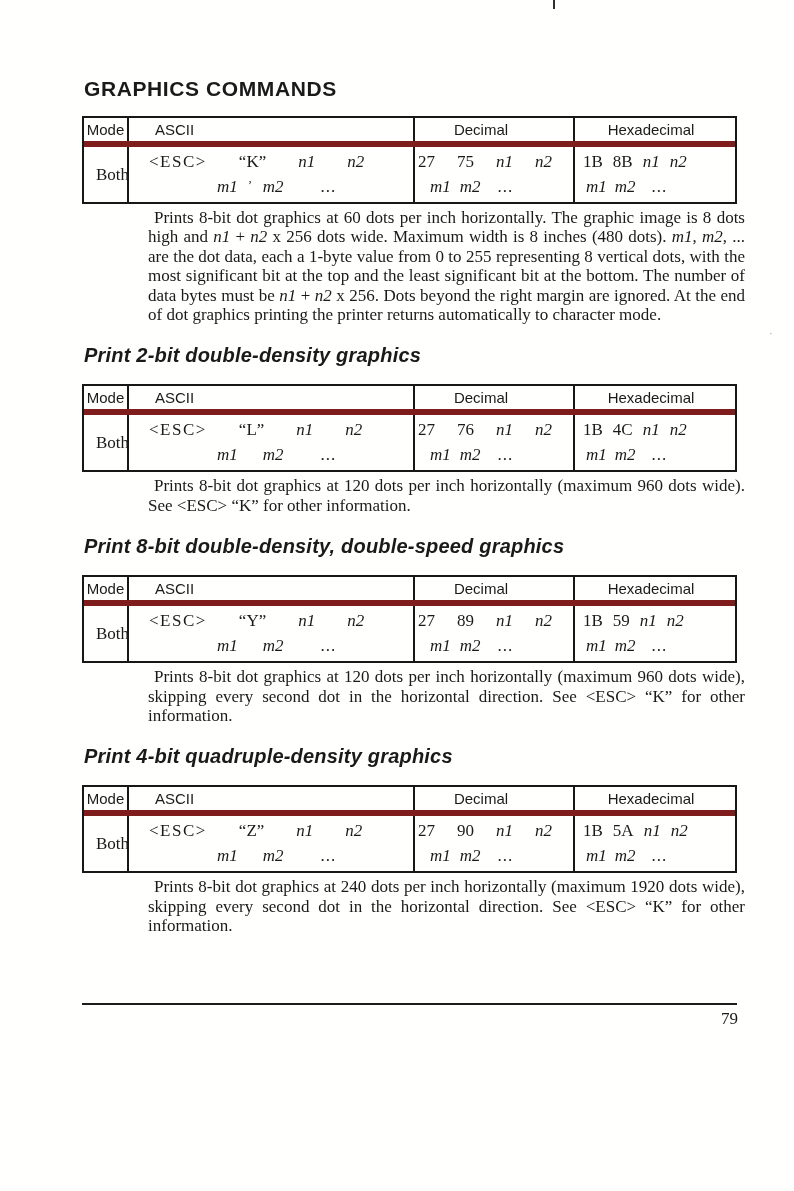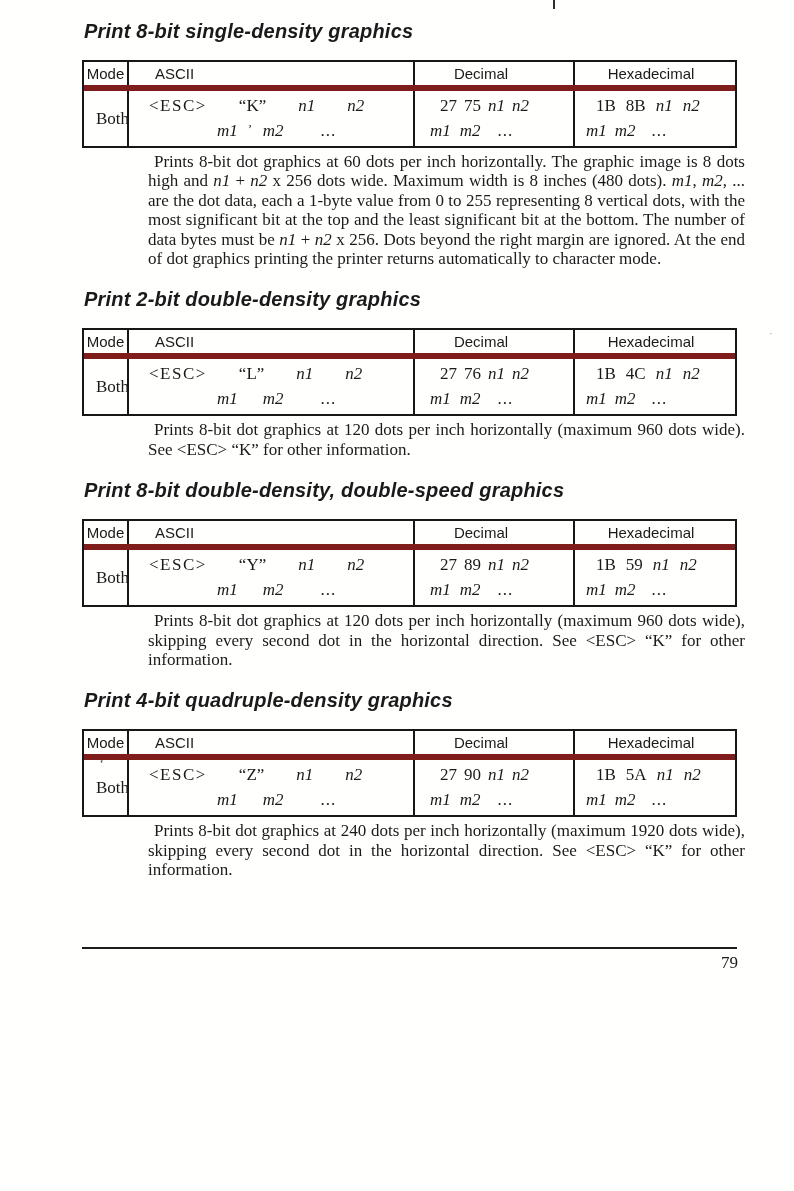--- a/index.html
+++ b/index.html
@@ -64,23 +64,23 @@
     display: flex; align-items: center;
     padding-left: 12px; font-size: 17px;
   }
   .t-body .c-ascii, .t-body .c-dec, .t-body .c-hex {
     display: flex; flex-direction: column; justify-content: space-evenly;
     font-size: 17px;
   }
   .code-line { display: flex; align-items: baseline; }
   .c-ascii .l1 { padding-left: 20px; column-gap: 32px; }
   .c-ascii .l2 { padding-left: 88px; column-gap: 25px; position: relative; }
-  .c-dec .l1 { padding-left: 25px;  column-gap: 7px; }
+  .c-dec .l1 { padding-left: 3px;  column-gap: 22px; }
   .c-dec .l2 { padding-left: 15px; column-gap: 9px; }
-  .c-hex .l1 { padding-left: 21px;  column-gap: 10px; }
+  .c-hex .l1 { padding-left: 8px;  column-gap: 10px; }
   .c-hex .l2 { padding-left: 11px; column-gap: 8px; }
   .var { font-style: italic; }
   .esc { letter-spacing: 1.5px; }
   .dots { letter-spacing: 1px; }
   .c-ascii .dots { margin-left: 12px; }
   .c-dec .dots, .c-hex .dots { margin-left: 8px; }
   .ascii-tick { position: absolute; left: 119px; top: 1px; font-size: 12px; }
 
   .para {
     width: 597px;
@@ -102,23 +102,23 @@
   }
 </style>
 </head>
 <body>
 
 <div class="page">
   <span class="artifact top-tick"></span>
   <span class="artifact side-dot">·</span>
   <span class="artifact margin-tick">‘</span>
 
+  <div class="page-title">GRAPHICS COMMANDS</div>
 
   <section>
-    <div class="section-heading">Print 8-bit single-density graphics</div>
     <div class="cmd-table">
       <div class="t-row t-head">
         <div class="t-cell c-mode">Mode</div>
         <div class="t-cell c-ascii">ASCII</div>
         <div class="t-cell c-dec">Decimal</div>
         <div class="t-cell c-hex">Hexadecimal</div>
       </div>
       <div class="t-row t-body">
         <div class="t-cell c-mode">Both</div>
         <div class="t-cell c-ascii">

